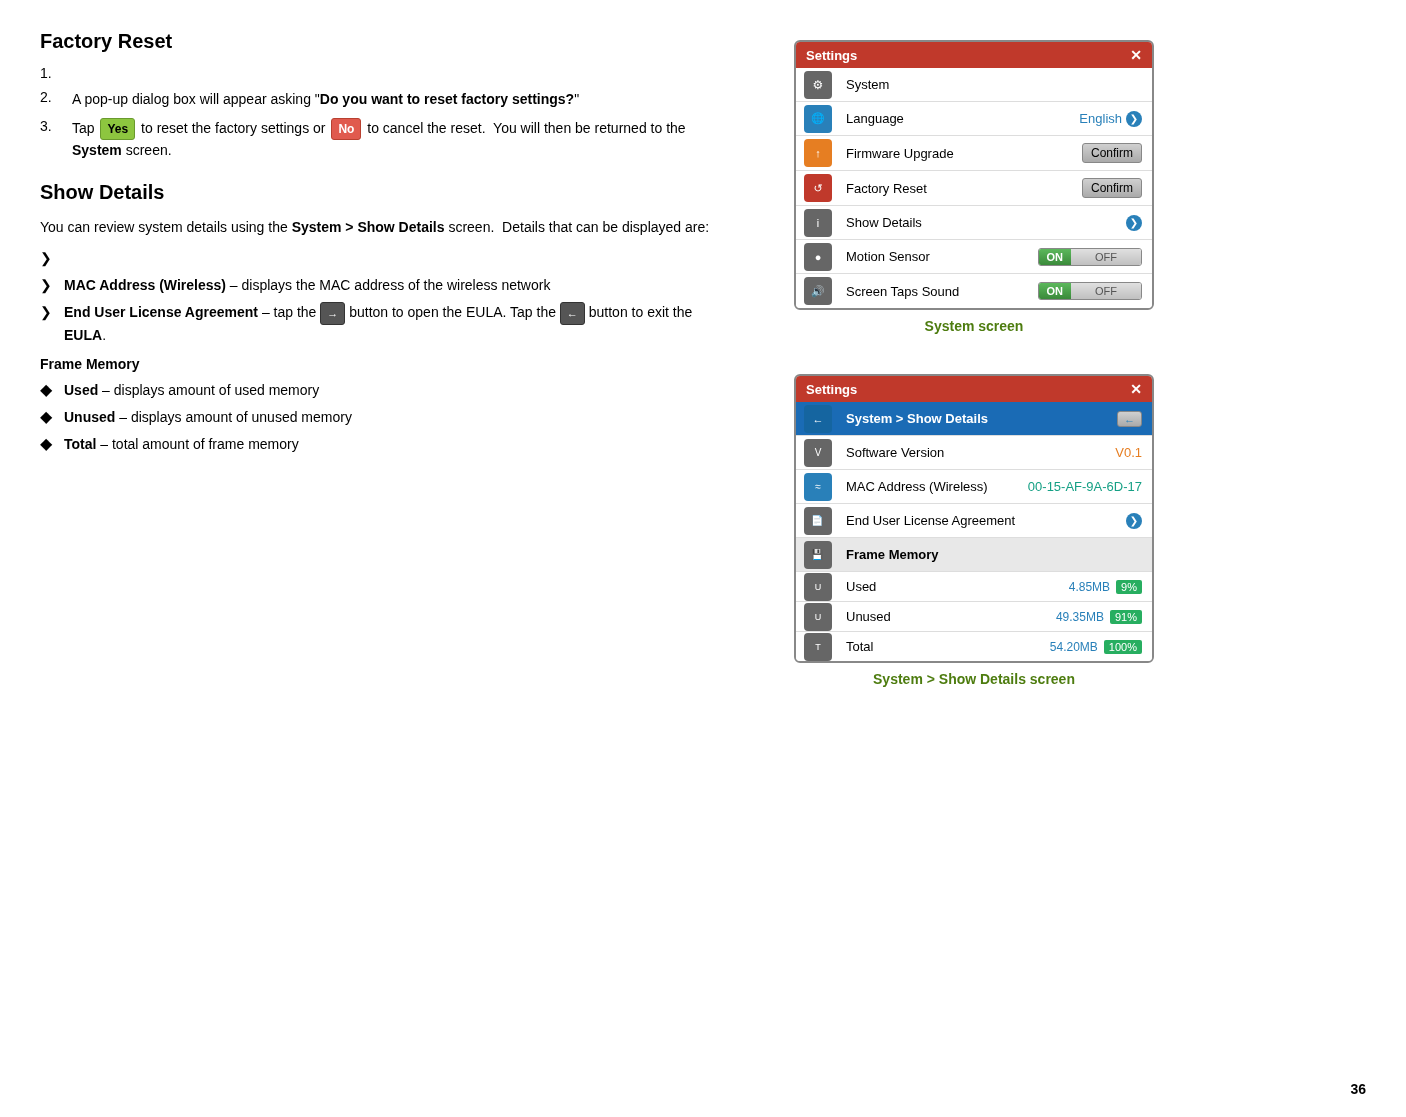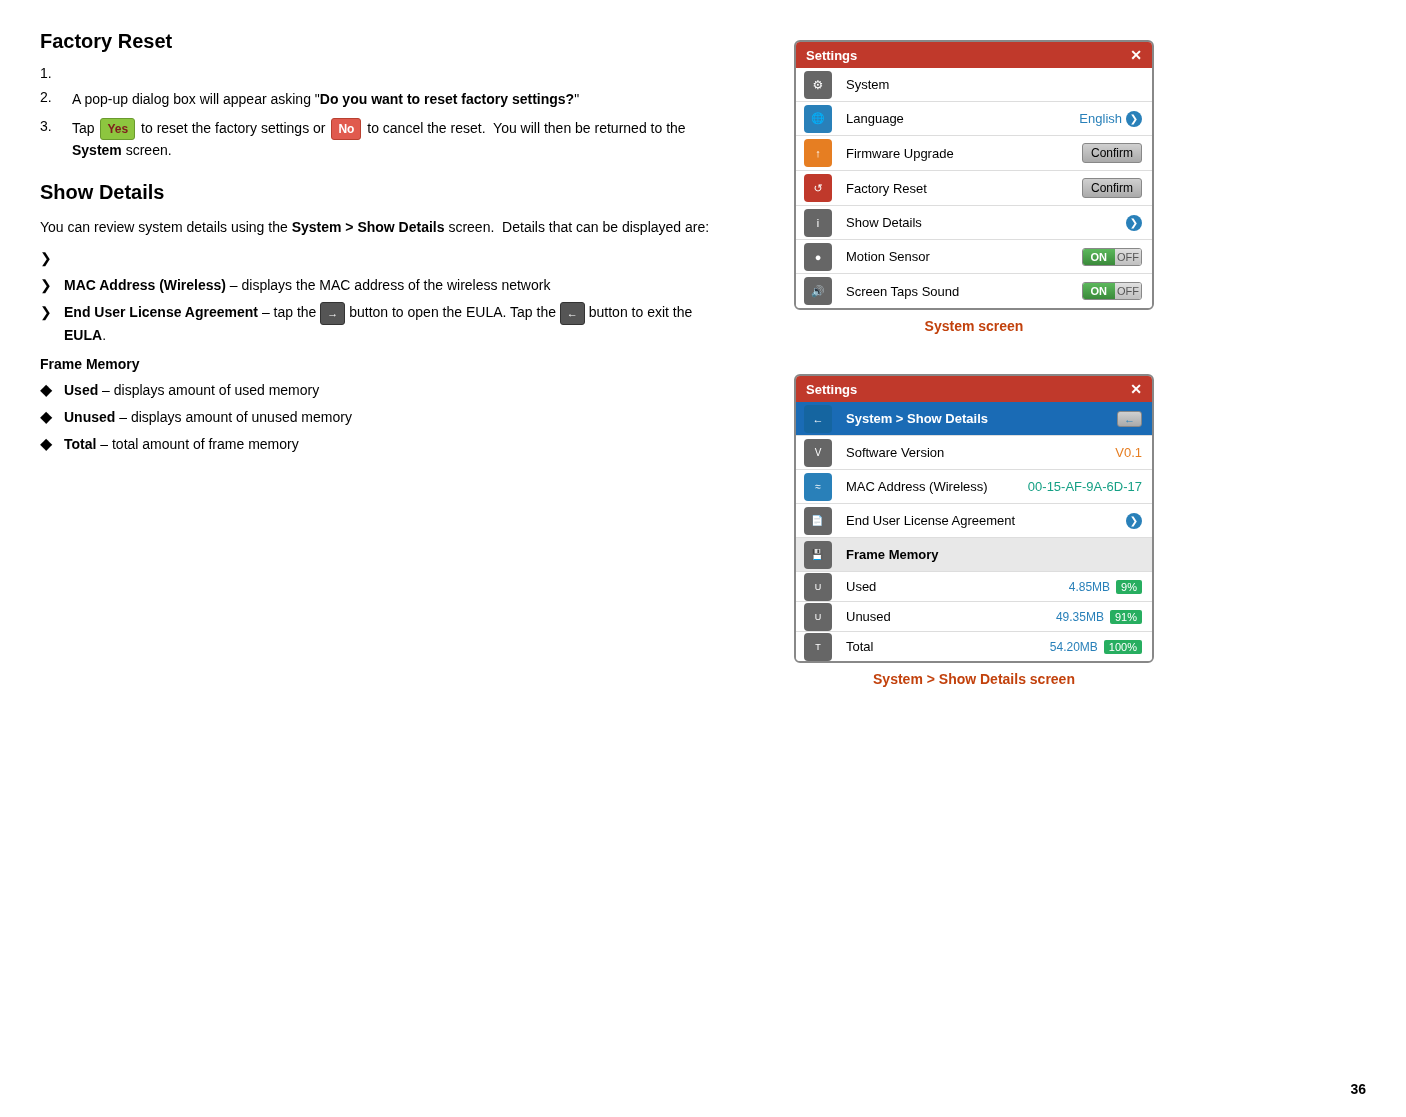--- a/index.html
+++ b/index.html
@@ -72,21 +72,21 @@
       border: 1px solid #999;
       border-radius: 3px;
       padding: 1px 6px;
       font-size: 12px;
       font-weight: bold;
       color: #000;
       margin: 0 2px;
     }
     .inline-btn.green {
       background: #8dc63f;
-      color: #7f1d1d;
+      color: #000000;
       border-color: #6a9a2e;
     }
     .inline-btn.red {
       background: #e05a4e;
       color: #fff;
       border-color: #b84030;
     }
 
     .bullet-list {
       list-style: none;
@@ -140,21 +140,21 @@
     .device-screenshot {
       display: flex;
       flex-direction: column;
       align-items: center;
       gap: 8px;
       margin-left: 8px;
     }
     .device-caption {
       font-size: 14px;
       font-weight: bold;
-      color: #c2410c;
+      color: #4d7c0f;
       text-align: left;
     }
 
     .settings-panel {
       width: 360px;
       border: 2px solid #888;
       border-radius: 6px;
       overflow: hidden;
       background: #f0f0f0;
     }
@@ -242,21 +242,21 @@
     }
     .toggle-on {
       background: linear-gradient(to bottom, #5cb85c, #3a8a3a);
       color: #fff;
       padding: 2px 8px;
       font-weight: bold;
     }
     .toggle-off {
       background: linear-gradient(to bottom, #e0e0e0, #c0c0c0);
       color: #555;
-      padding: 2px 2px;
+      padding: 2px 24px;
     }
 
     .row-value.orange { color: #e67e22; }
     .row-value.cyan { color: #16a085; }
 
     .memory-row {
       display: flex;
       align-items: center;
       justify-content: space-between;
       padding: 7px 10px 7px 50px;

